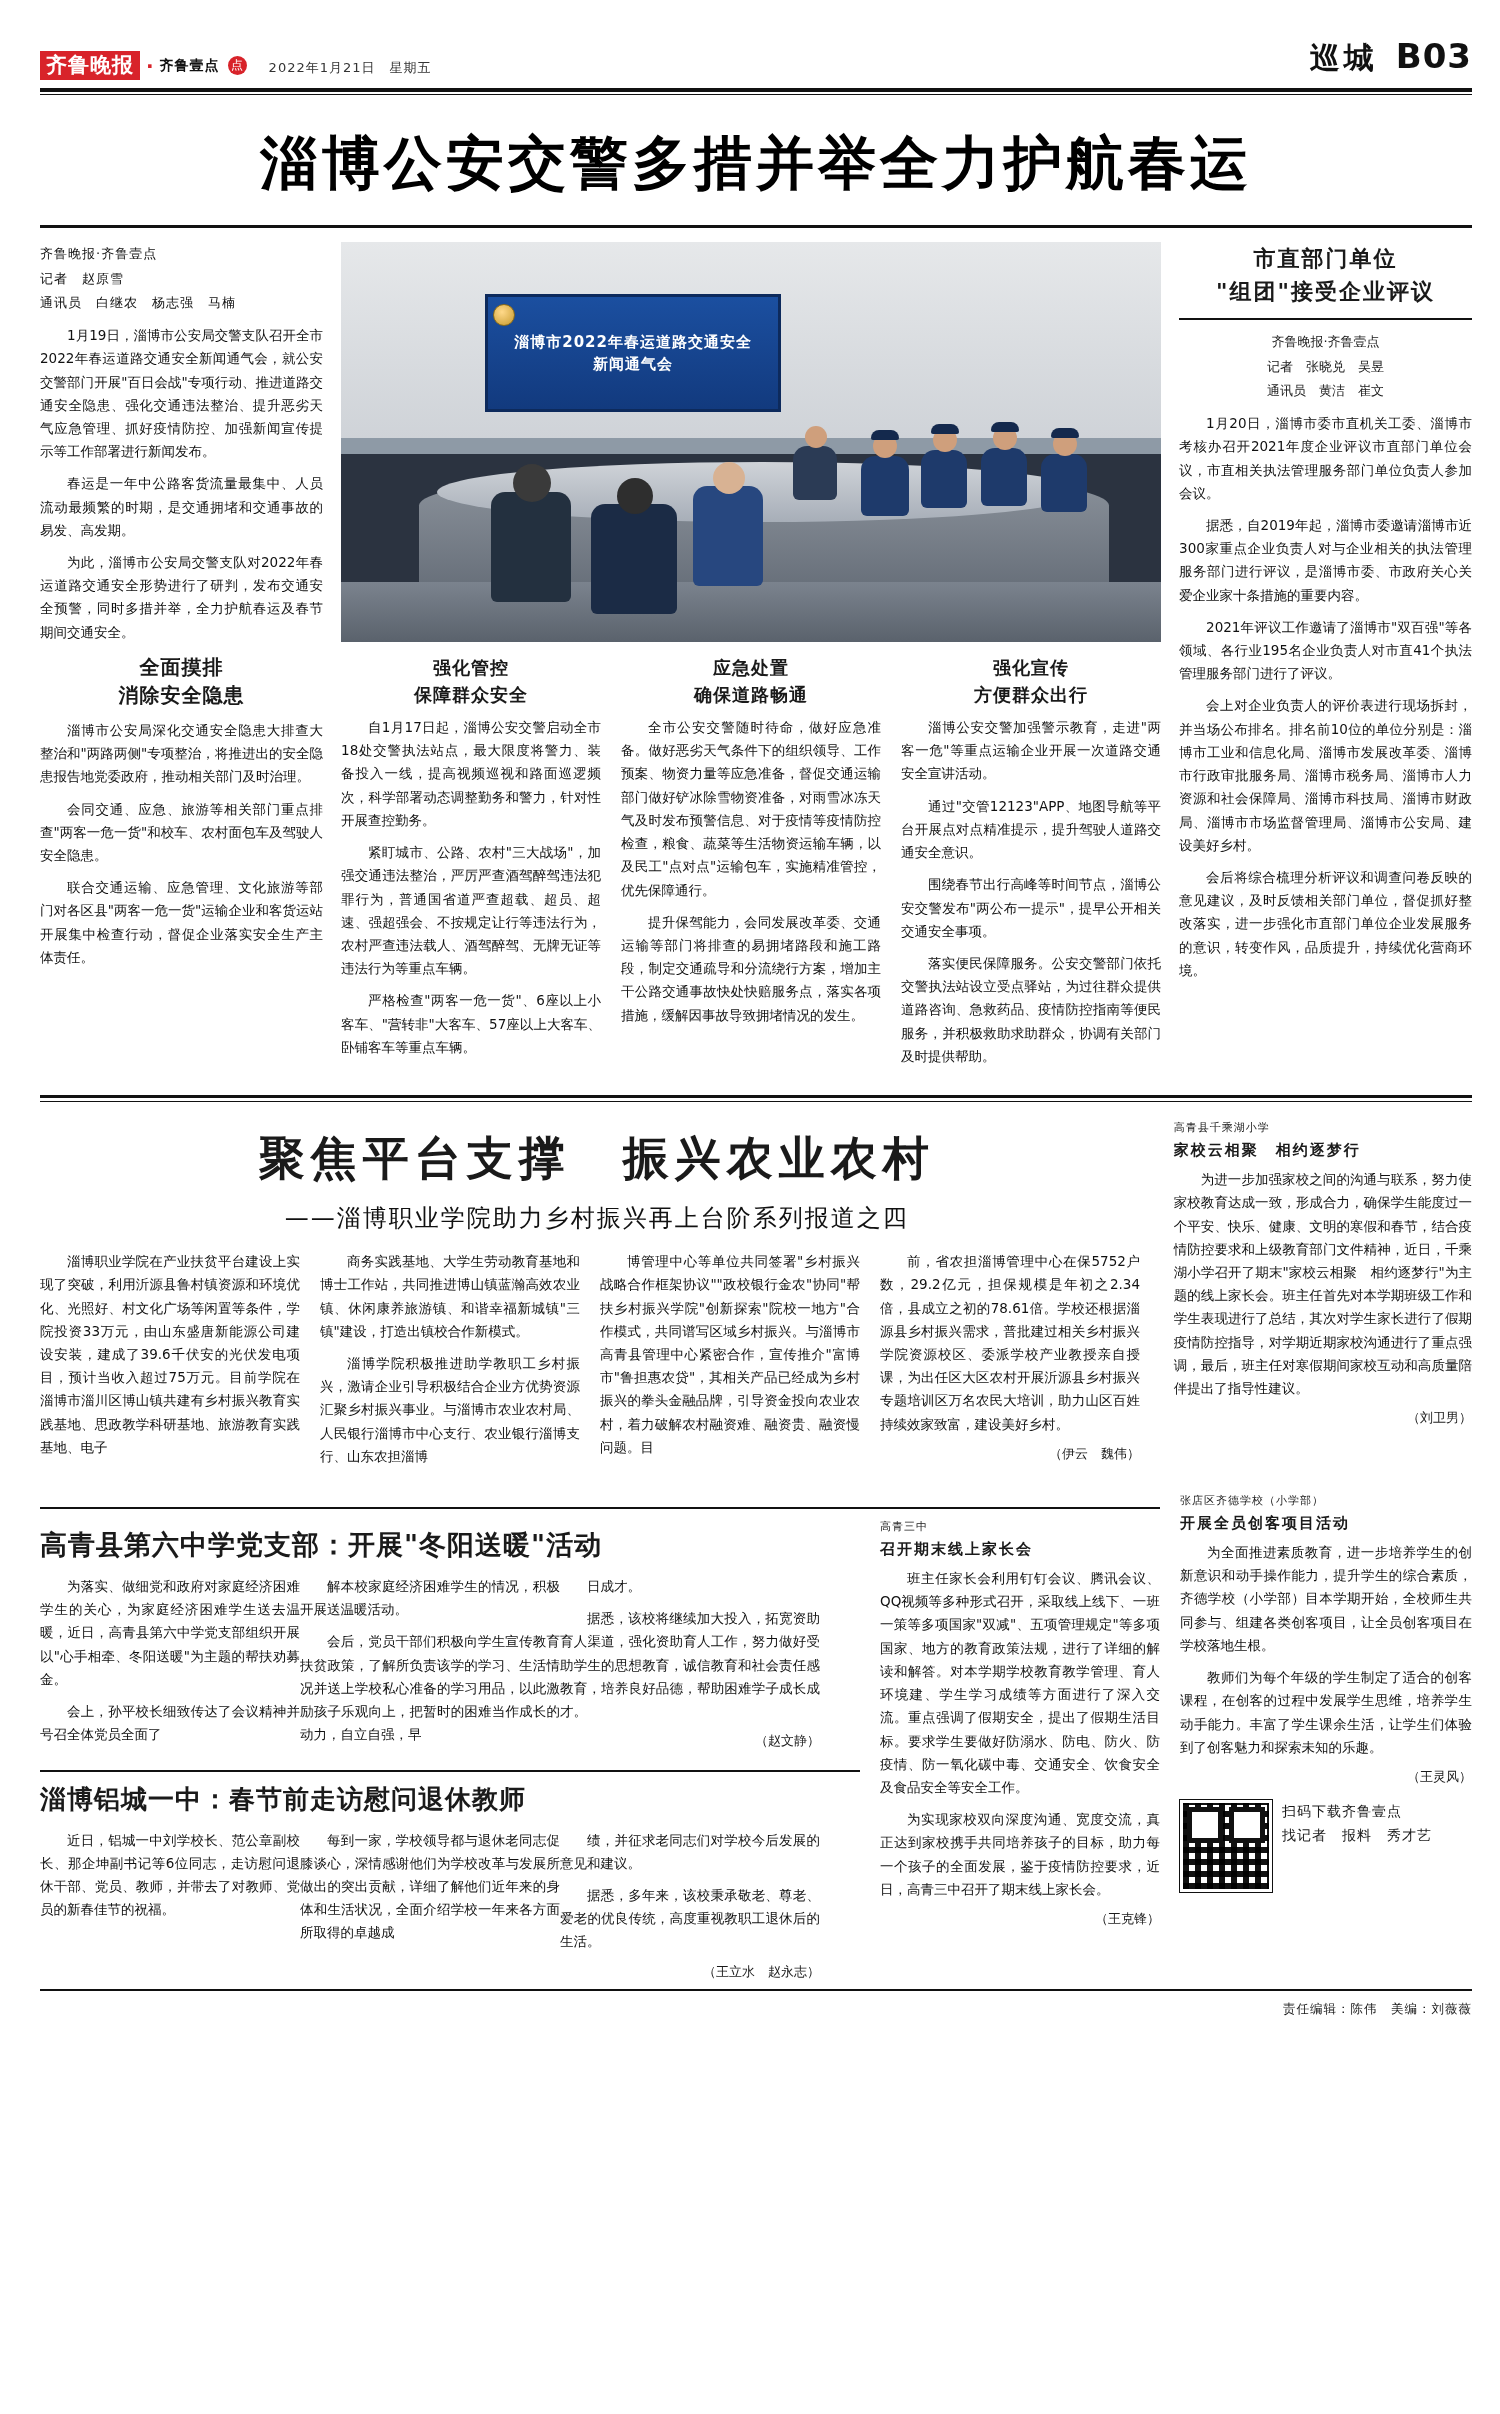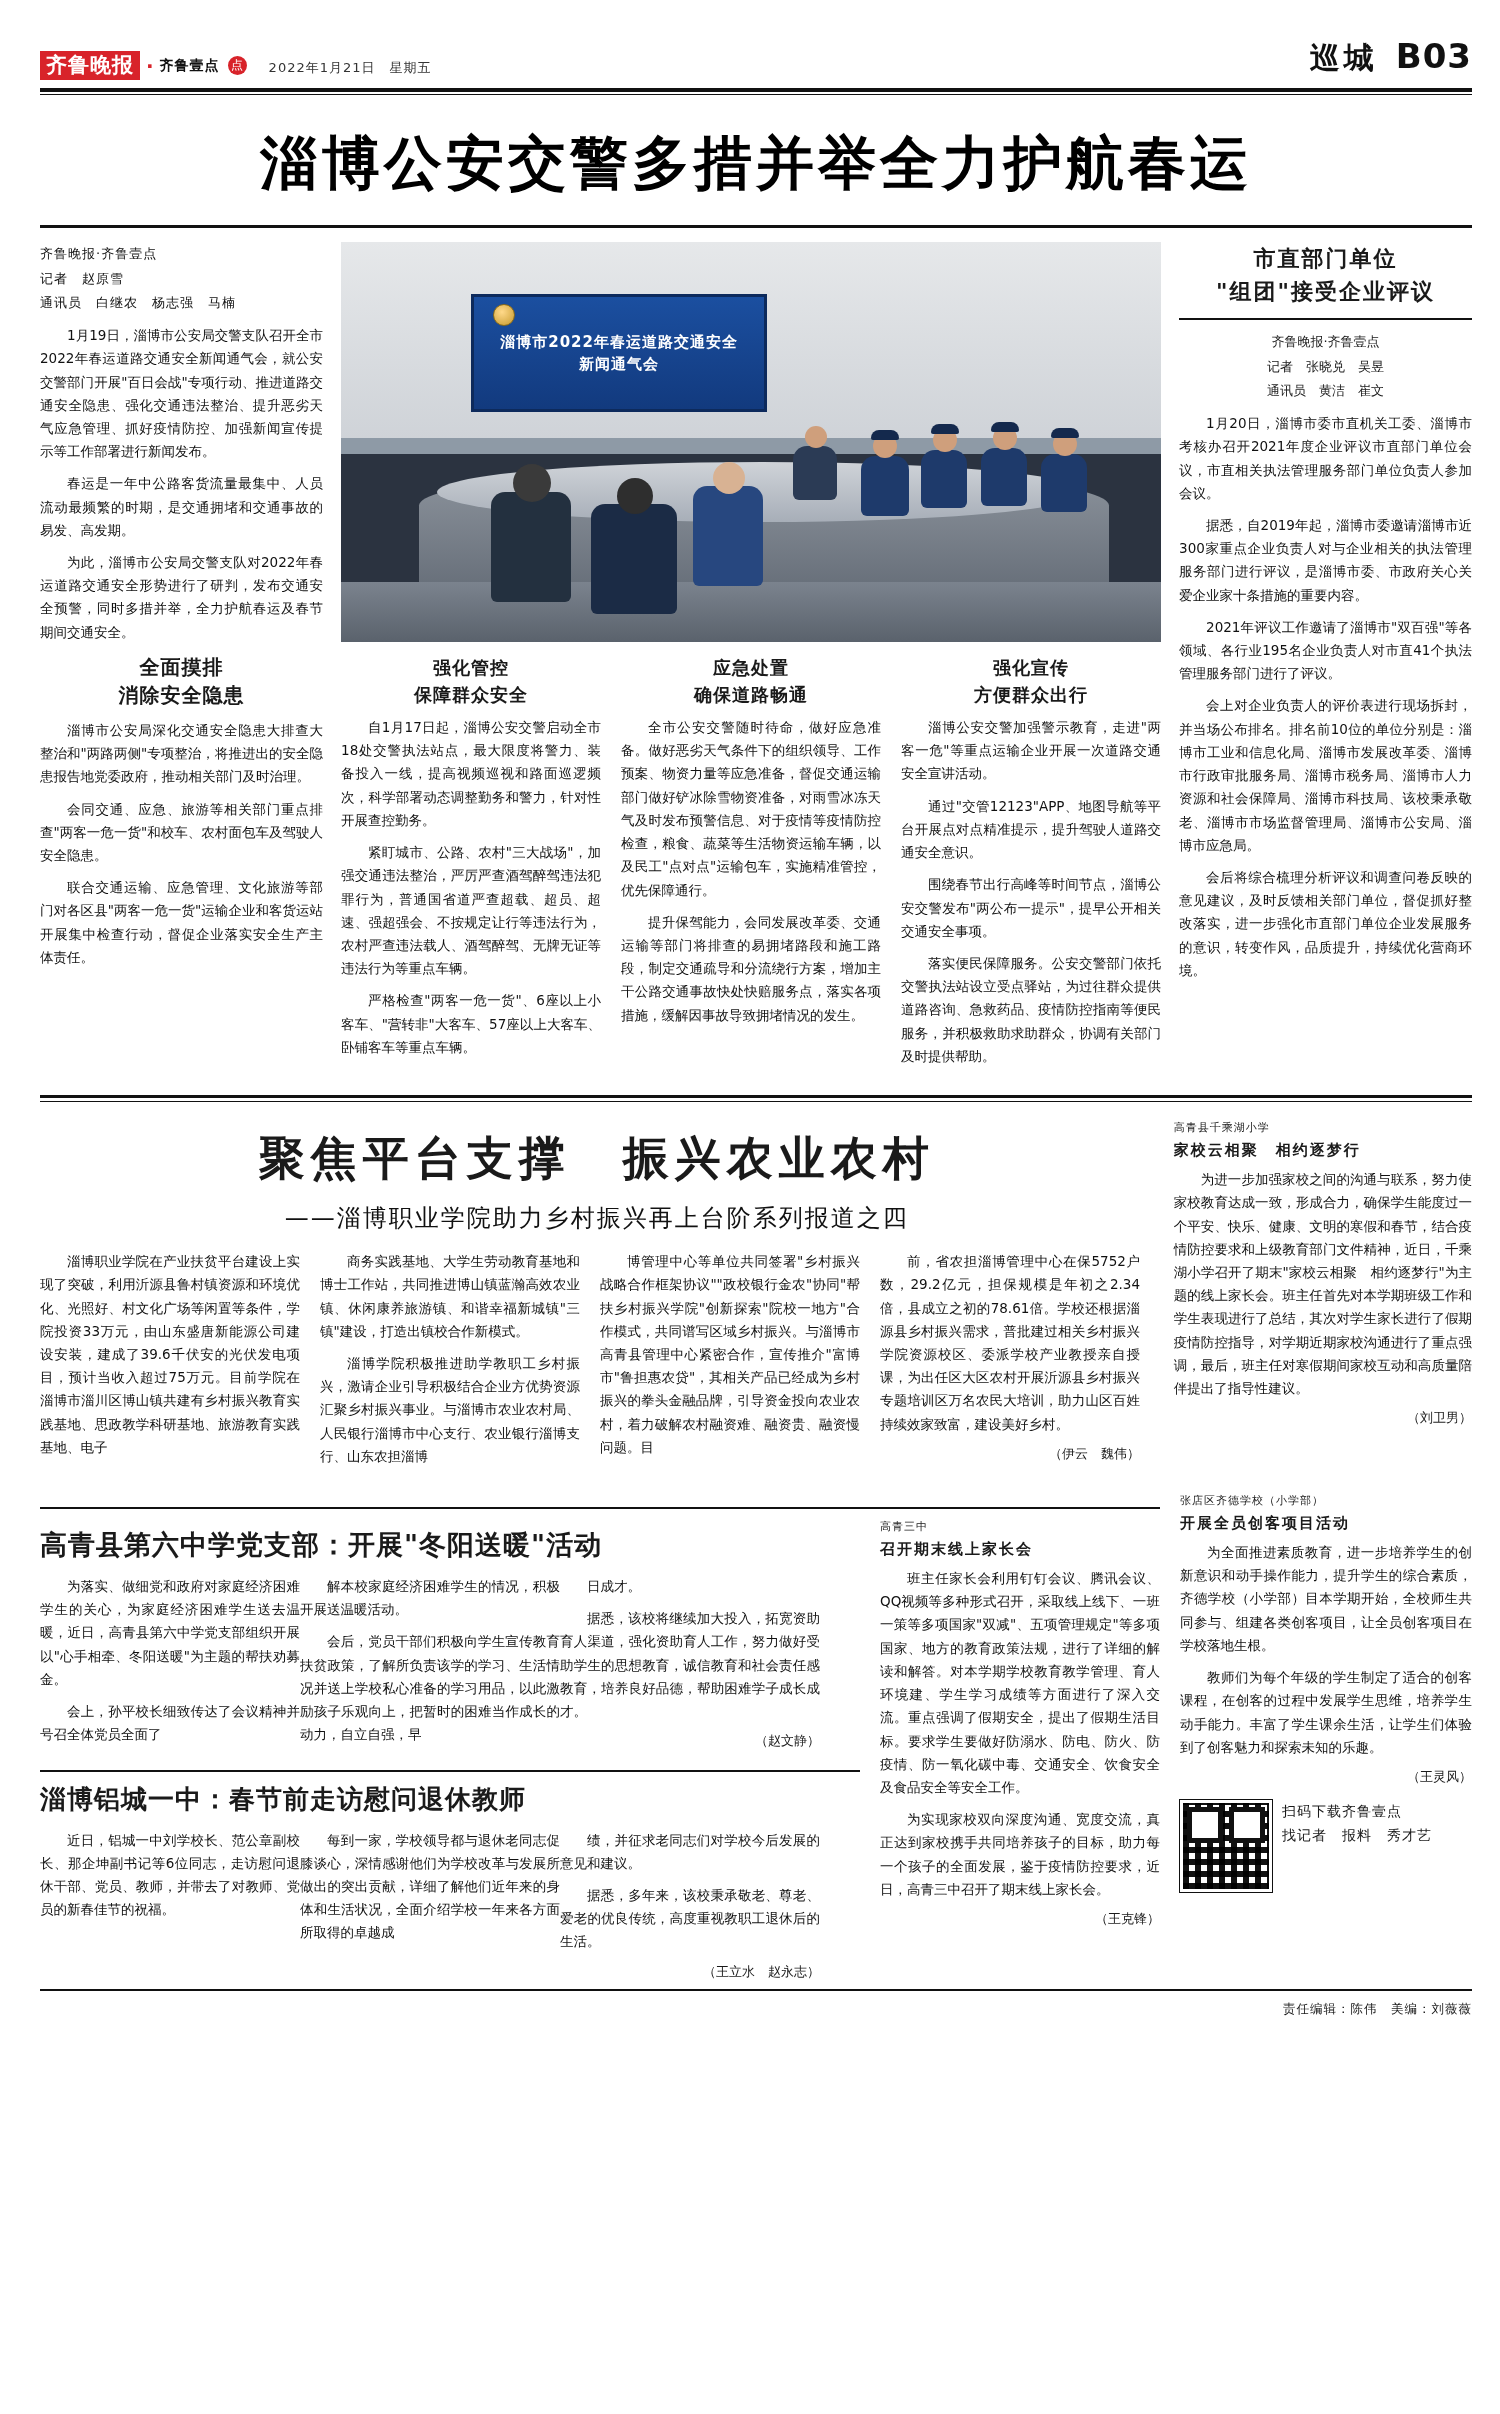--- a/index.html
+++ b/index.html
@@ -54,21 +54,21 @@
 
   p.body {
     font-size:13.5px; line-height:1.72; text-align:justify; margin:0 0 9px 0;
     text-indent:2em; color:#111; font-family:"DejaVu Sans","Liberation Sans",sans-serif;
   }
   .sub-head-2 { text-align:center; font-size:20px; font-weight:bold; letter-spacing:1px; line-height:1.4; margin:0 0 10px 0;}
 
   
   .photo-wrap { width:820px; height:400px; position:relative; overflow:hidden; background:#2b3340; }
   .screen {
-    position:absolute; left:130px; top:52px; width:296px; height:118px;
+    position:absolute; left:144px; top:52px; width:296px; height:118px;
     background:linear-gradient(#1b4fa0,#123a7e); border:3px solid #0d2a5c;
     display:flex; flex-direction:column; align-items:center; justify-content:center;
     color:#fff; font-weight:bold; letter-spacing:1px;
   }
   .screen .l1 { font-size:15px; }
   .screen .l2 { font-size:15px; margin-top:3px;}
   .emblem { position:absolute; left:152px; top:62px; width:22px; height:22px; border-radius:50%;
     background:radial-gradient(circle at 40% 35%, #ffd98a, #c79a2e); border:1px solid #8a6a16;}
   .wall {
     position:absolute; left:0; top:0; width:100%; height:196px;
@@ -257,21 +257,21 @@
       </div>
       <div class="rule-c"></div>
       <div class="byline-c">
         <div>齐鲁晚报·齐鲁壹点</div>
         <div>记者　张晓兑　吴昱</div>
         <div>通讯员　黄洁　崔文</div>
       </div>
       <p class="body">1月20日，淄博市委市直机关工委、淄博市考核办召开2021年度企业评议市直部门单位会议，市直相关执法管理服务部门单位负责人参加会议。</p>
       <p class="body">据悉，自2019年起，淄博市委邀请淄博市近300家重点企业负责人对与企业相关的执法管理服务部门进行评议，是淄博市委、市政府关心关爱企业家十条措施的重要内容。</p>
       <p class="body">2021年评议工作邀请了淄博市"双百强"等各领域、各行业195名企业负责人对市直41个执法管理服务部门进行了评议。</p>
-      <p class="body">会上对企业负责人的评价表进行现场拆封，并当场公布排名。排名前10位的单位分别是：淄博市工业和信息化局、淄博市发展改革委、淄博市行政审批服务局、淄博市税务局、淄博市人力资源和社会保障局、淄博市科技局、该校秉承敬老、淄博市市场监督管理局、淄博市公安局、淄博市应急局。</p>
+      <p class="body">会上对企业负责人的评价表进行现场拆封，并当场公布排名。排名前10位的单位分别是：淄博市工业和信息化局、淄博市发展改革委、淄博市行政审批服务局、淄博市税务局、淄博市人力资源和社会保障局、淄博市科技局、淄博市财政局、淄博市市场监督管理局、淄博市公安局、建设美好乡村。</p>
       <p class="body">会后将综合梳理分析评议和调查问卷反映的意见建议，及时反馈相关部门单位，督促抓好整改落实，进一步强化市直部门单位企业发展服务的意识，转变作风，品质提升，持续优化营商环境。</p>
     </div>
   </div>
 
   <div class="big-divider"></div>
   <div class="big-divider-2"></div>
 
   <div class="feature2">
     <div class="feature2-left">
       <div class="f2-title">聚焦平台支撑　振兴农业农村</div>

